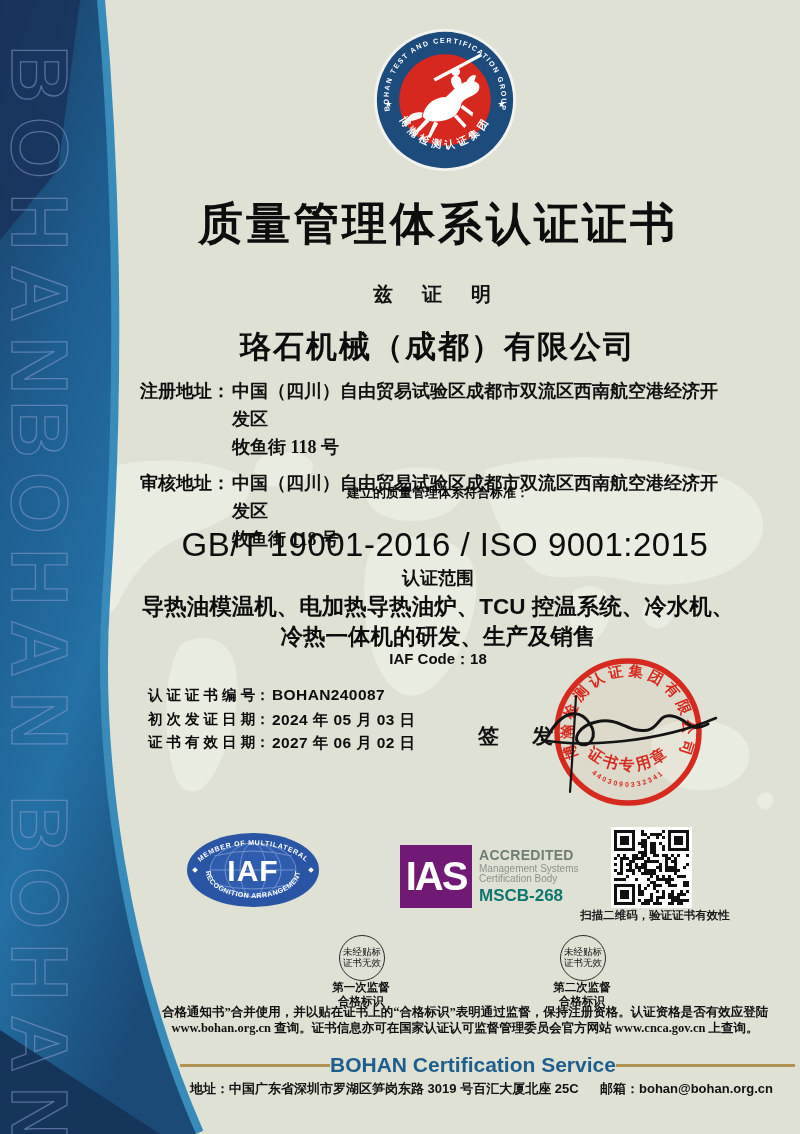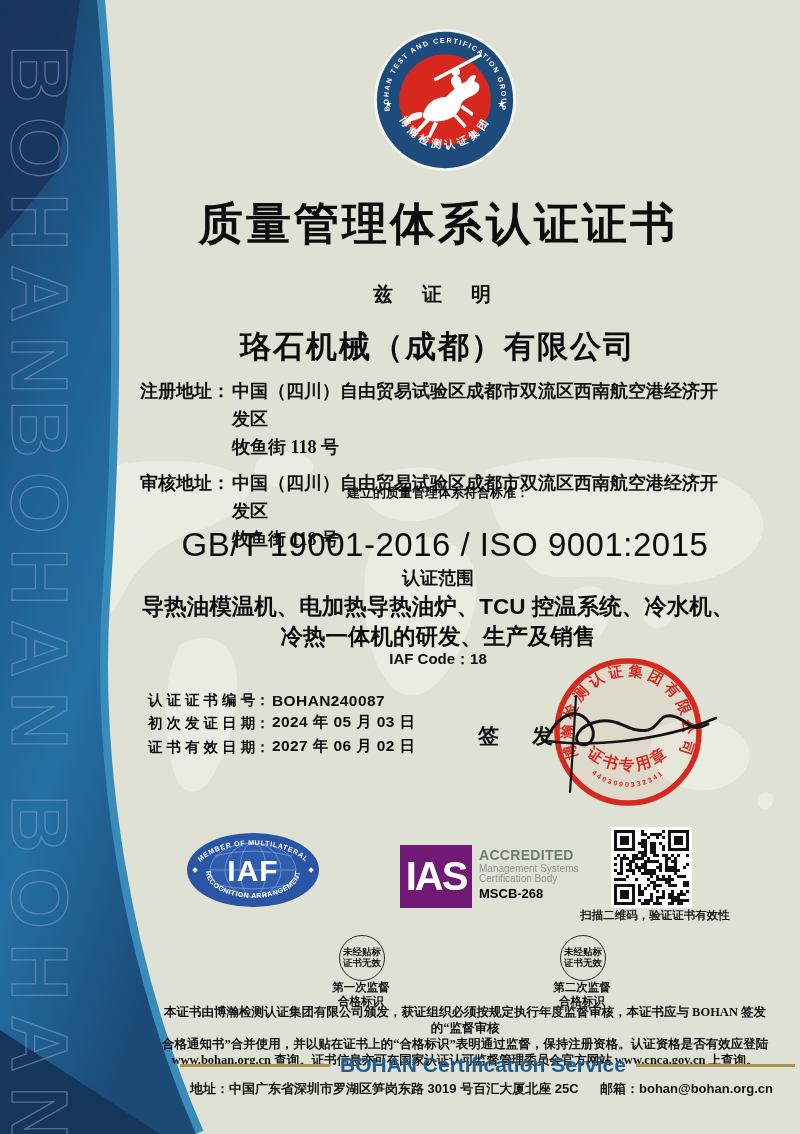--- a/index.html
+++ b/index.html
@@ -15,34 +15,34 @@
   .addr-block{left:140px;top:377px;width:600px;}
   .addr-row{display:flex;margin-bottom:8px;}
   .addr-label{flex:0 0 92px;font-size:18px;font-weight:bold;color:#0d0d0d;line-height:28px;}
   .addr-val{width:500px;font-size:18px;font-weight:600;color:#111;line-height:28px;}
   .std-head{left:88px;top:484px;width:700px;font-size:13px;font-weight:bold;color:#0d0d0d;}
   .std{left:95px;top:506px;width:700px;font-size:33px;font-weight:normal;color:#0d0d0d;letter-spacing:0.5px;margin-top:20px;}
   .scope-head{left:88px;top:566px;width:700px;font-size:18px;font-weight:bold;color:#0d0d0d;}
   .scope{left:88px;top:592px;width:700px;font-size:22.5px;font-weight:bold;color:#0d0d0d;line-height:30px;}
   .iafcode{left:88px;top:650px;width:700px;font-size:15px;font-weight:bold;color:#0d0d0d;}
   .fields{left:148px;top:686px;width:420px;}
-  .frow{display:flex;height:23.5px;align-items:flex-end;}
+  .frow{display:flex;height:23.5px;align-items:flex-start;}
   .flabel{flex:0 0 124px;font-size:14.5px;font-weight:bold;color:#0d0d0d;}
   .fval{margin-left:0;font-size:15.5px;font-weight:bold;color:#0d0d0d;letter-spacing:0.4px;}
   .sign{left:478px;top:722px;font-size:21px;font-weight:600;letter-spacing:14px;color:#111;}
   .ias-green{left:400px;top:845px;width:72px;height:63px;background:#701a75;color:#fff;display:flex;align-items:center;justify-content:center;font-size:40px;font-weight:bold;letter-spacing:-2px;}
   .ias-accred{left:479px;top:847px;font-size:14px;font-weight:bold;color:#6f7d72;letter-spacing:0.3px;}
   .ias-sub{left:479px;font-size:10px;color:#8a948b;line-height:10px;}
-  .ias-code{left:479px;top:886px;font-size:13px;font-weight:600;color:#000000;}
+  .ias-code{left:479px;top:886px;font-size:17px;font-weight:600;color:#0f766e;}
   .qr-box{left:611px;top:827px;width:81px;height:81px;background:#fff;}
   .qr-caption{left:575px;top:908px;width:160px;font-size:11.5px;font-weight:bold;color:#1a1a1a;text-align:center;}
-  .seal-circle{width:44px;height:44px;border:1.5px solid #2b2b2b;border-radius:50%;display:flex;flex-direction:column;align-items:center;justify-content:center;font-size:9.5px;font-weight:bold;line-height:11.5px;color:#111;background:transparent;}
+  .seal-circle{width:44px;height:44px;border:1.5px solid #2b2b2b;border-radius:50%;display:flex;flex-direction:column;align-items:center;justify-content:center;font-size:9.5px;font-weight:normal;line-height:11.5px;color:#111;background:transparent;}
   .seal-caption{width:120px;text-align:center;font-size:11.5px;font-weight:bold;line-height:13.5px;color:#111;}
   .notice{left:155px;top:1004px;width:620px;font-size:12.5px;font-weight:bold;color:#111;line-height:16px;text-align:center;}
-  .service-row{left:180px;top:1053px;width:615px;display:flex;align-items:center;gap:10px;}
+  .service-row{left:180px;top:1053px;width:615px;display:flex;align-items:center;}
   .gold-line{height:3px;background:#b09255;}
   .service-name{font-size:21px;font-weight:bold;color:#1f5e8c;white-space:nowrap;}
   .footer-addr{left:190px;top:1080px;font-size:13px;font-weight:bold;color:#111;}
   .footer-email{left:600px;top:1080px;font-size:13px;font-weight:bold;color:#111;}
 </style>
 </head>
 <body>
 
 <div id="page">
 
@@ -445,21 +445,20 @@
   <div class="abs seal-circle cjk-serif" style="left:560px;top:935px;">
     <div>未经贴标</div>
       <div>证书无效</div>
   </div>
   <div class="abs seal-caption cjk-serif" style="left:522px;top:981px;">
     <div>第二次监督</div>
       <div>合格标识</div>
   </div>
 
   <div class="abs notice cjk-serif">
-    <div>本证书由博瀚检测认证集团有限公司颁发，获证组织必须按规定执行年度监督审核，本证书应与 BOHAN 签发的“监督审核</div>
     <div>合格通知书”合并使用，并以贴在证书上的“合格标识”表明通过监督，保持注册资格。认证资格是否有效应登陆</div>
     <div>www.bohan.org.cn 查询。证书信息亦可在国家认证认可监督管理委员会官方网站 www.cnca.gov.cn 上查询。</div>
   </div>
 
   <div class="abs service-row">
     <div class="gold-line" style="flex:0 0 150px;"></div>
     <div class="service-name">BOHAN Certification Service</div>
     <div class="gold-line" style="flex:1 1 auto;"></div>
   </div>
 

